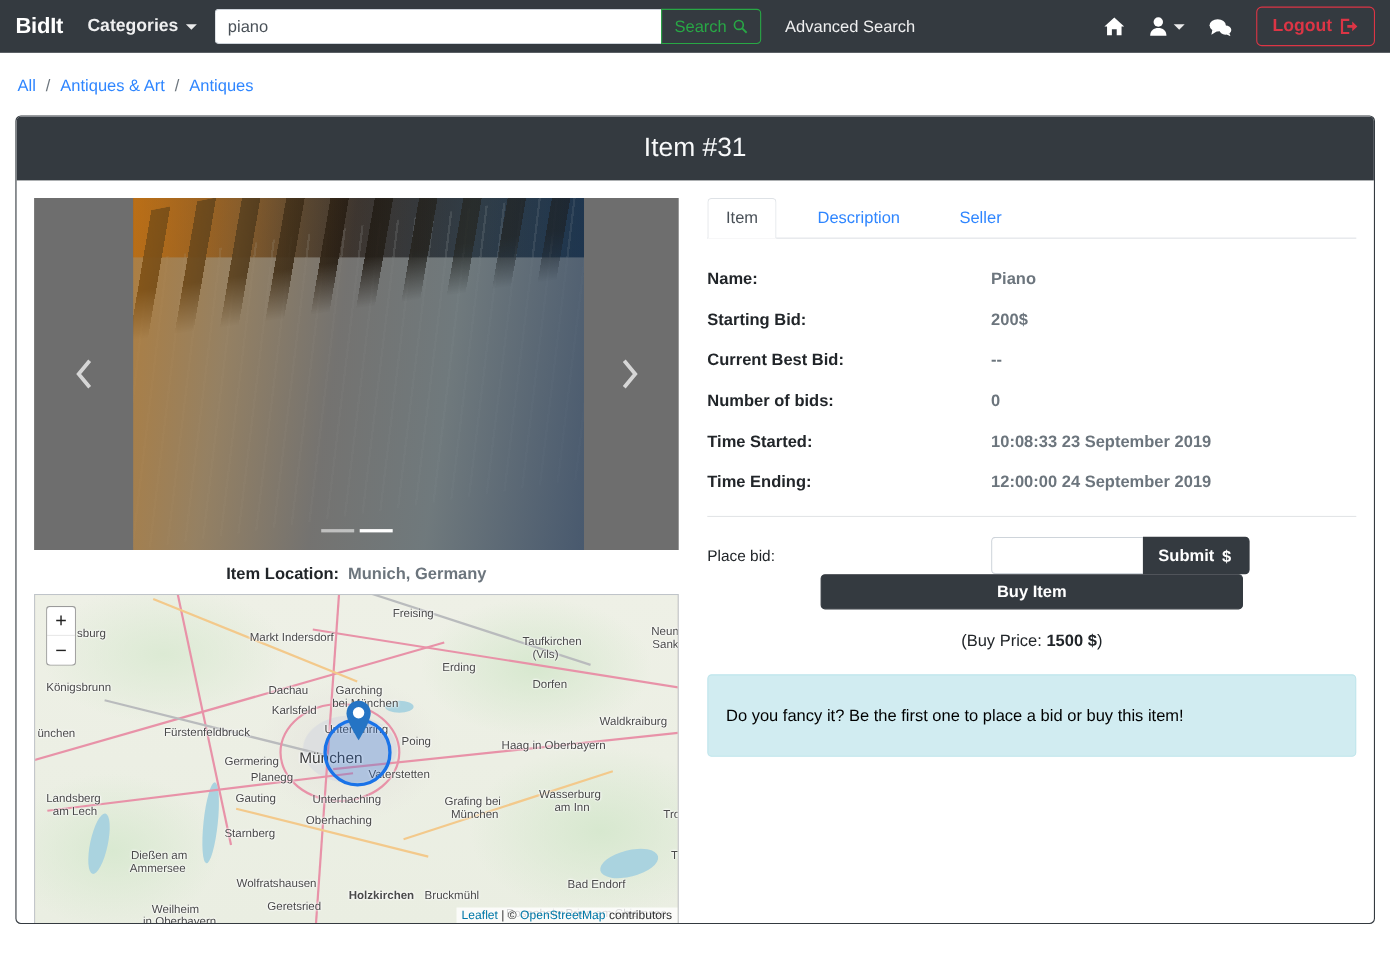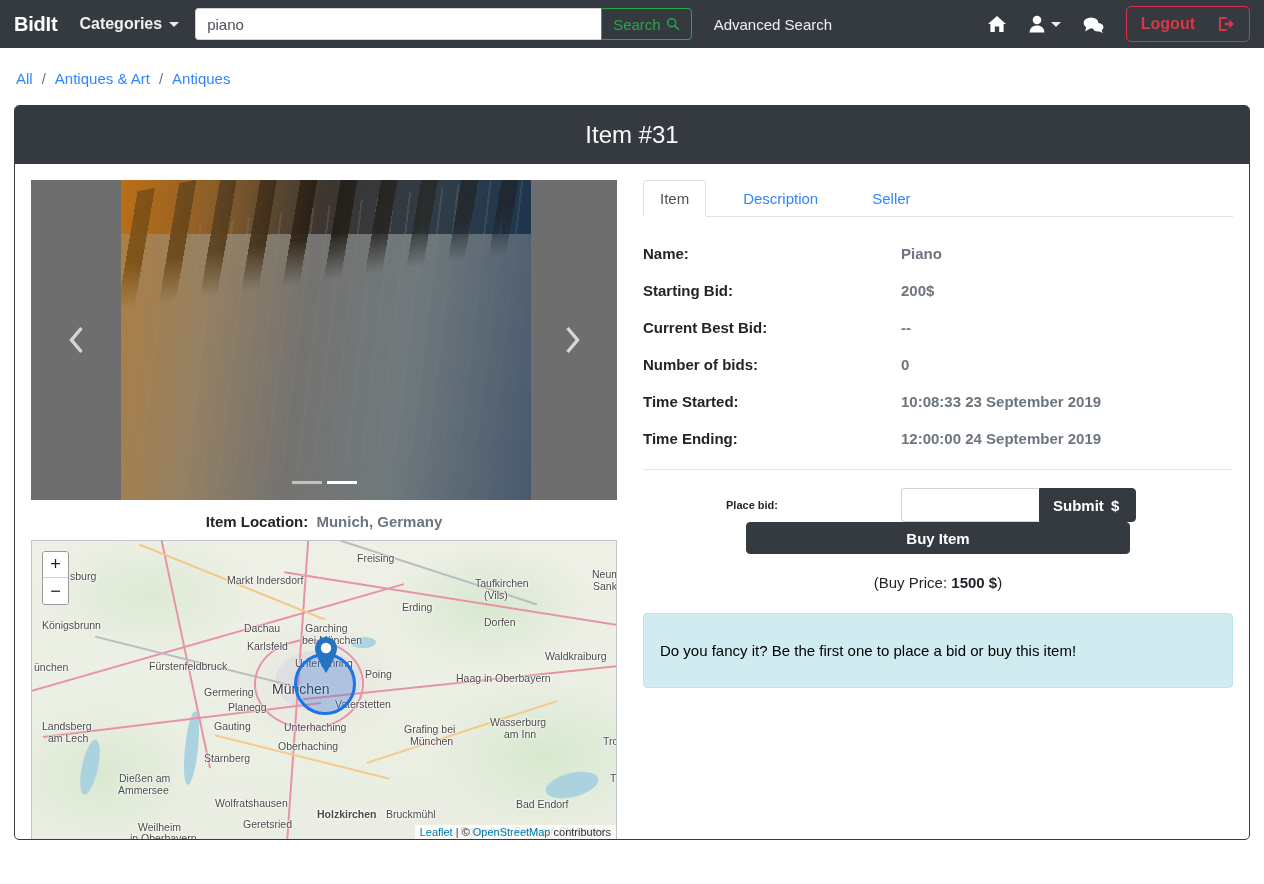--- a/index.html
+++ b/index.html
@@ -94,21 +94,21 @@
     border: 1px solid #dc3545;
     color: #dc3545;
     background: transparent;
     border-radius: 5px;
     height: 36px;
     padding: 0 14px;
     font-size: 16px;
     font-weight: bold;
     display: flex;
     align-items: center;
-    gap: 23px;
+    gap: 7px;
     cursor: pointer;
     font-family: "Liberation Sans", sans-serif;
   }
 
   
   .breadcrumb {
     padding: 22px 16px 18px 16px;
     font-size: 15px;
     display: flex;
     align-items: center;
@@ -344,24 +344,24 @@
   .detail-value { color: #6c757d; font-weight: bold; }
   .divider { border-top: 1px solid #e3e5e7; margin: 12px 0 0 0; }
 
   .bid-row {
     display: flex;
     align-items: center;
     padding: 18px 0 0 0;
   }
   .bid-label {
     width: 258px;
-    text-align: center;
+    text-align: left;
     padding-right: 40px;
-    font-weight: bold;
-    font-size: 11px;
+    font-weight: normal;
+    font-size: 14px;
     flex: none;
   }
   .bid-input {
     width: 138px; height: 34px;
     border: 1px solid #ced4da;
     border-right: none;
     border-radius: 4px 0 0 4px;
     padding: 4px 10px;
     font-size: 15px;
     outline: none;

